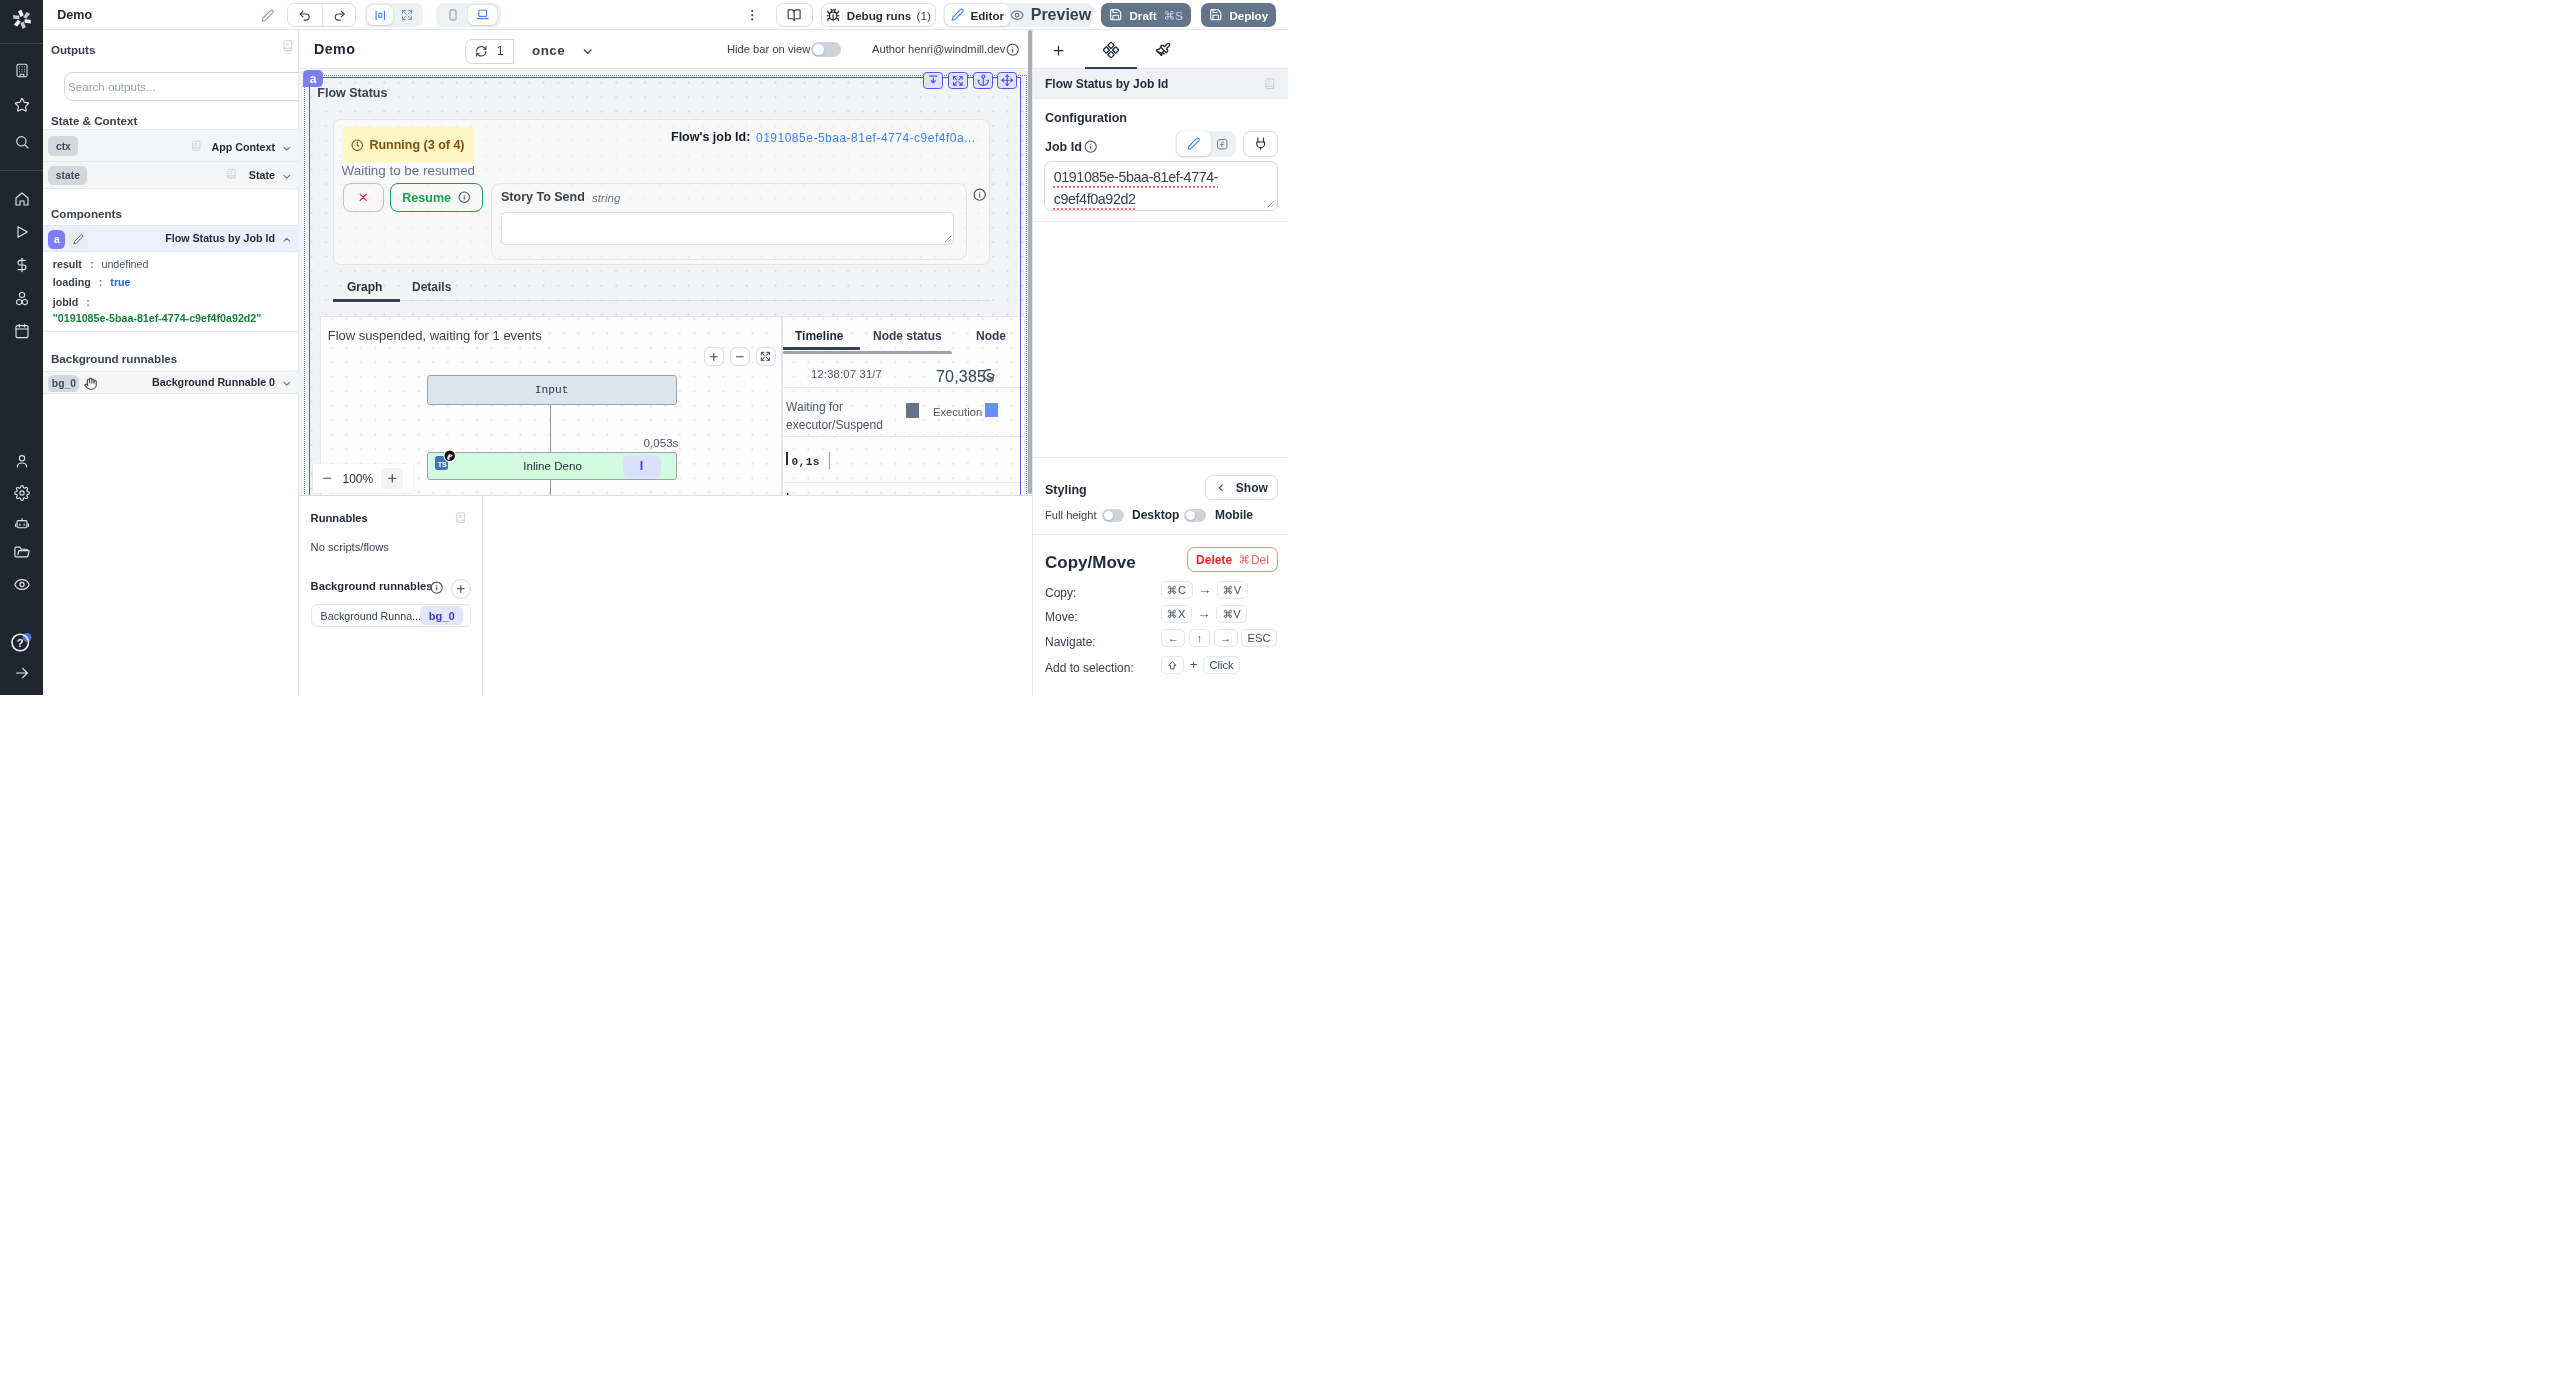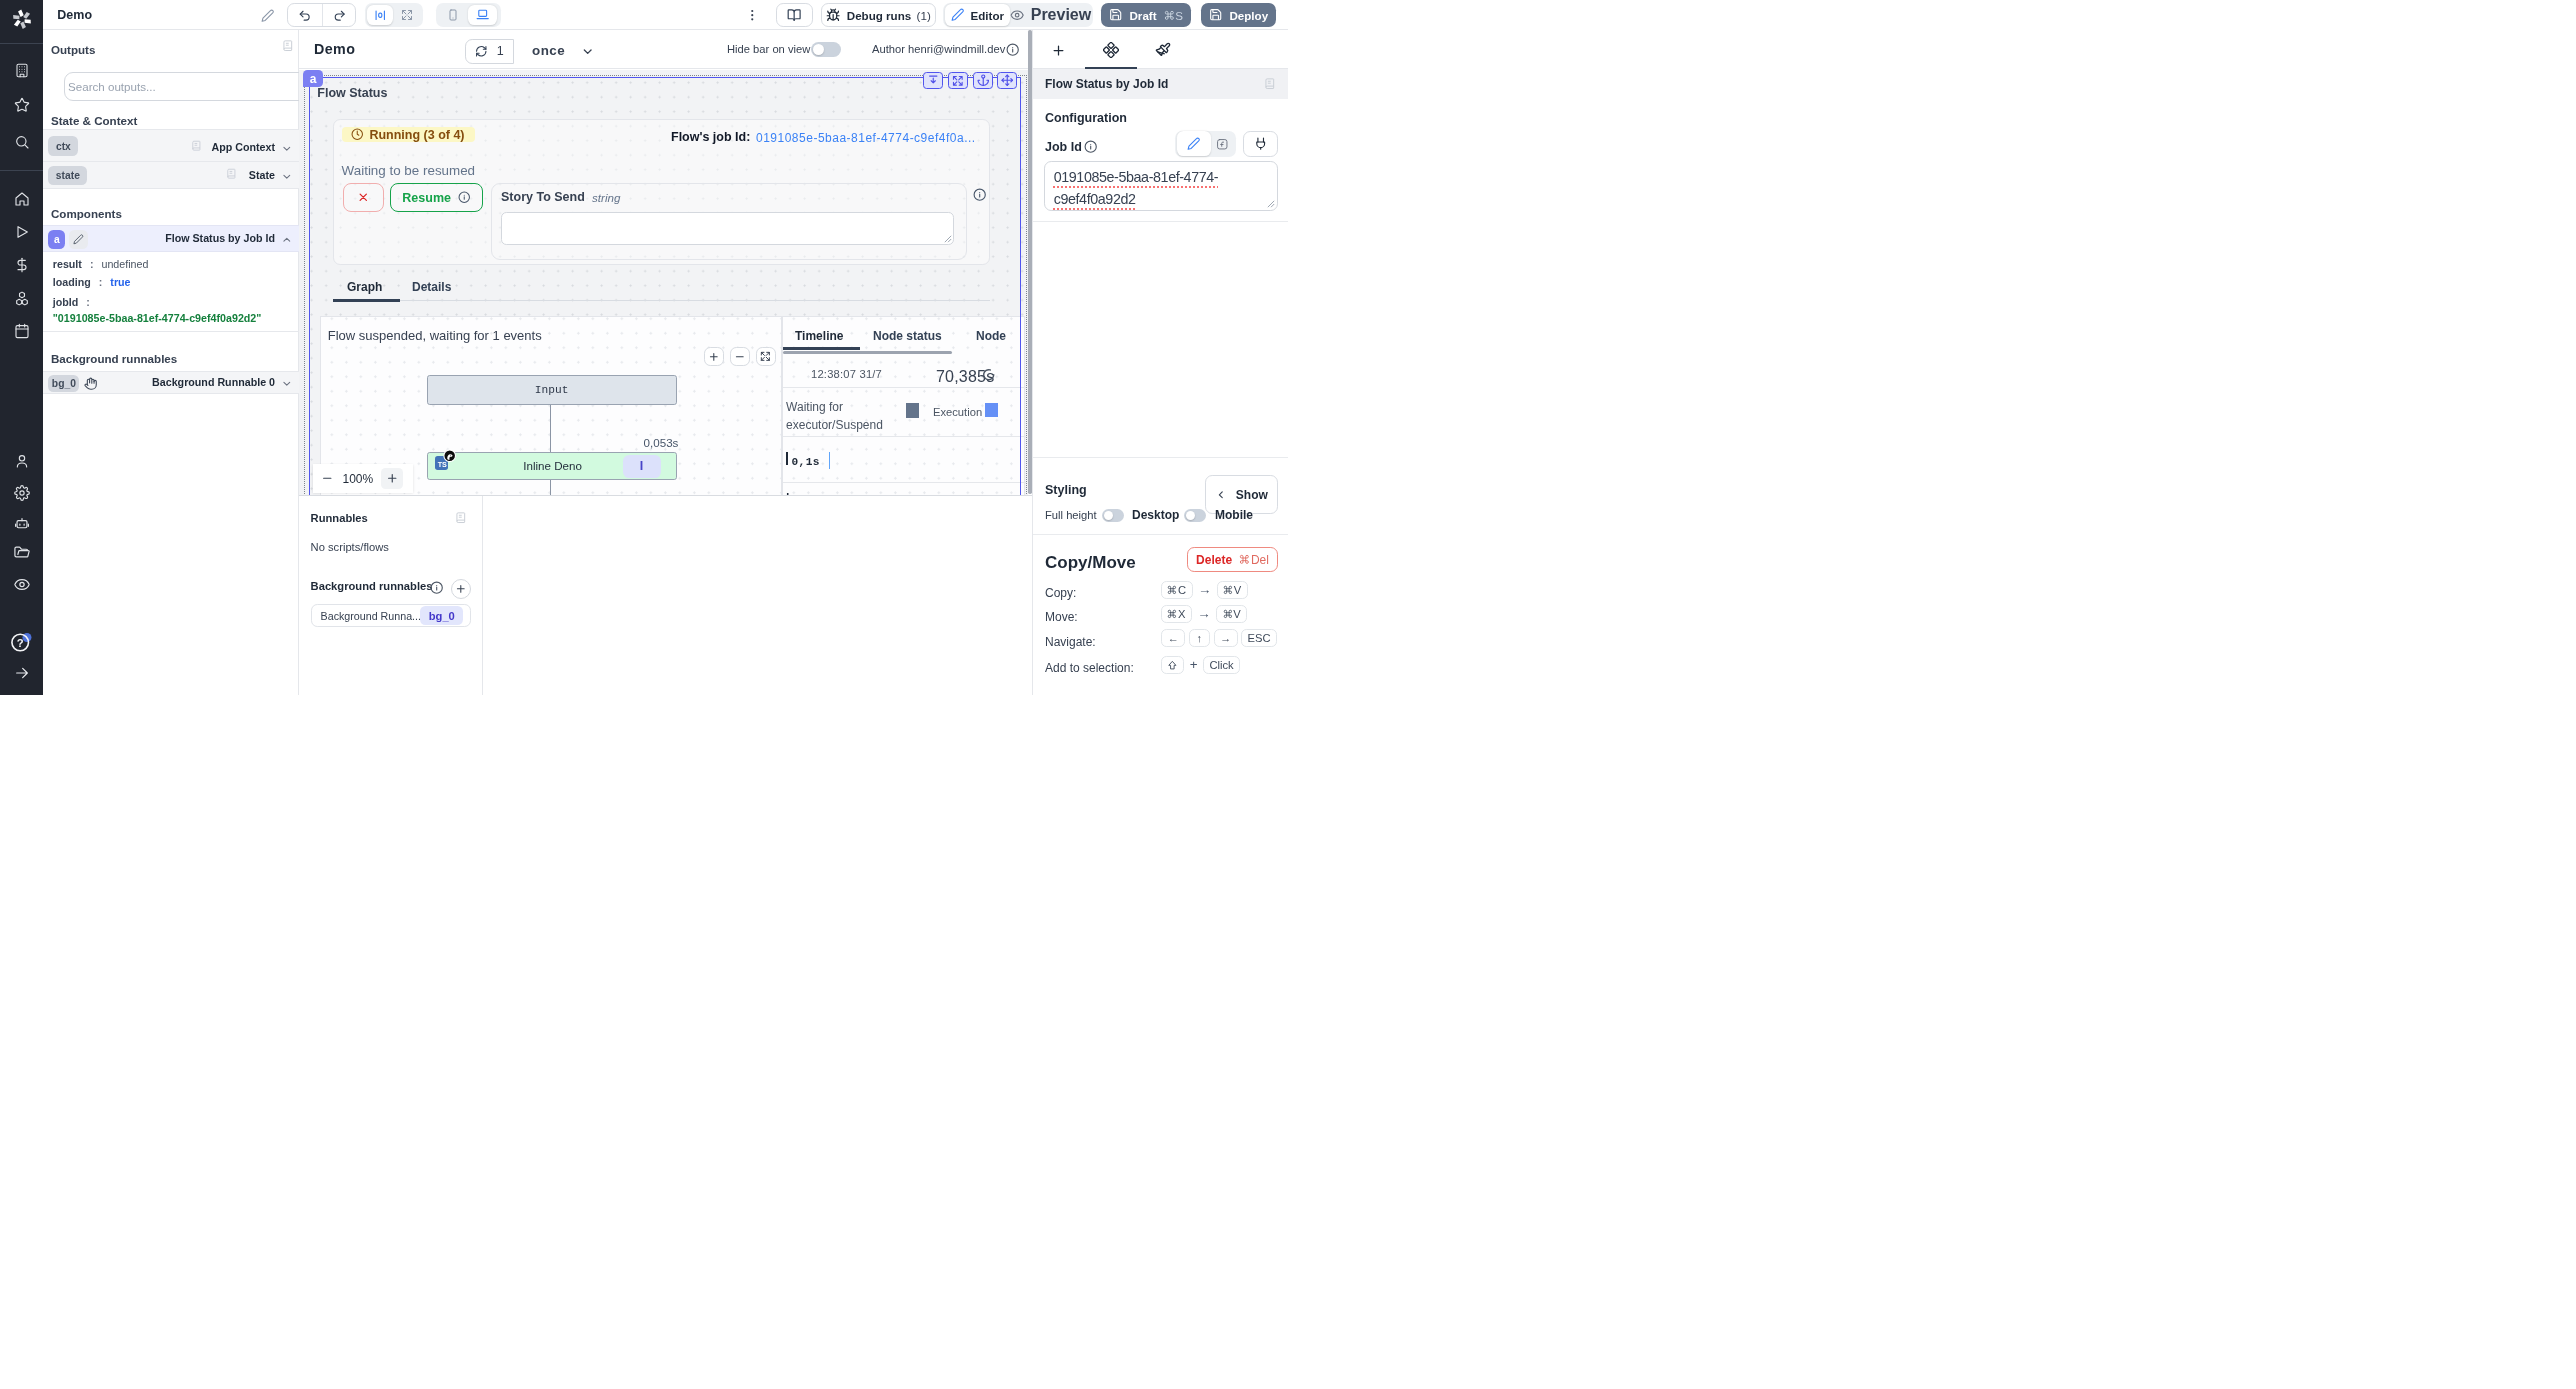--- a/index.html
+++ b/index.html
@@ -272,21 +272,21 @@
   <div class="abs ptool" style="left:698px; top:1.8px;">
       <svg width="12.5" height="12.5" viewBox="0 0 24 24" fill="none" stroke="#4f4fe8" stroke-width="2.2" stroke-linecap="round" stroke-linejoin="round">
         <path d="M12 2v20M2 12h20"></path>
         <path d="m15 19-3 3-3-3M19 9l3 3-3 3M5 9l-3 3 3 3M9 5l3-3 3 3"></path>
       </svg>
     </div>
 
   <div class="abs" style="left:18.3px; top:15.7px; font-size:12.5px; font-weight:bold; color:#374151;">Flow Status</div>
 
   <div class="panelcard" style="left:34px; top:49px; width:657px; height:146px;">
-    <div class="abs" style="left:7.6px; top:7.2px; height:15px; background:#fcf7c5; border-radius:4px; display:flex; align-items:center; padding:0 10.7px 0 9px;">
+    <div class="abs" style="left:7.6px; top:7.2px; height:36px; background:#fcf7c5; border-radius:4px; display:flex; align-items:center; padding:0 10.7px 0 9px;">
       <svg width="12.5" height="12.5" viewBox="0 0 24 24" fill="none" stroke="#854d0e" stroke-width="2" stroke-linecap="round">
           <circle cx="12" cy="12" r="10"></circle>
           <path d="M12 6v6l3 2"></path>
         </svg>
       <span style="margin-left:6.3px; font-size:12.5px; font-weight:bold; color:#854d0e;">Running (3 of 4)</span>
     </div>
     <div class="abs" style="left:337px; top:10.3px; font-size:12.5px; font-weight:bold; color:#111827;">Flow's job Id:</div>
     <div class="abs" style="left:422px; top:10.7px; font-size:12px; letter-spacing:0.5px; color:#3b82f6; white-space:nowrap;">0191085e-5baa-81ef-4774-c9ef4f0a...</div>
     <div class="abs" style="left:7.6px; top:43px; font-size:13.4px; color:#64748b;">Waiting to be resumed</div>
     <div class="abs" style="left:8.5px; top:63px; width:41px; height:29px; border:1.3px solid #f1aeae; border-radius:8px; display:flex; align-items:center; justify-content:center;">
@@ -477,21 +477,21 @@
   <div class="abs" style="left:10.7px; top:131px; width:234px; height:50px; border:0.9px solid #d4d8de; border-radius:7.2px; background:#fff; padding:4px 0 0 9px; font-size:14.3px; letter-spacing:-0.4px; color:#374151; line-height:22px;">
     <span class="redline">0191085e-5baa-81ef-4774-</span><br><span class="redline">c9ef4f0a92d2</span>
     <svg style="position:absolute; right:1.8px; bottom:1.8px" width="8" height="8" viewBox="0 0 10 10" stroke="#9aa3af" stroke-width="1.2">
         <path d="M9 1 1 9M9 5 5 9"></path>
       </svg>
   </div>
   <div class="abs" style="left:0px; top:191px; width:256px; height:0.9px; background:#e9ebee;"></div>
 
   <div class="abs" style="left:0px; top:427px; width:256px; height:0.9px; background:#e9ebee;"></div>
   <div class="abs" style="left:12px; top:453px; font-size:12.5px; font-weight:bold; color:#1f2937;">Styling</div>
-  <div class="abs" style="left:172px; top:445px; width:73px; height:39px; border:0.9px solid #d8dce2; border-radius:7.2px; display:flex; align-items:center; justify-content:center;">
+  <div class="abs" style="left:172px; top:445px; width:73px; height:25px; border:0.9px solid #d8dce2; border-radius:7.2px; display:flex; align-items:center; justify-content:center;">
     <svg width="11.6" height="11.6" viewBox="0 0 24 24" fill="none" stroke="#374151" stroke-width="2.4" stroke-linecap="round" stroke-linejoin="round">
         <path d="m15 18-6-6 6-6"></path>
       </svg>
     <span style="margin-left:9px; font-size:12px; font-weight:bold; color:#1f2937;">Show</span>
   </div>
   <div class="abs" style="left:12px; top:479px; font-size:11.2px; color:#374151;">Full height</div>
   <div class="toggle sm" style="left:69px; top:479px;"></div>
   <div class="abs" style="left:99px; top:478px; font-size:12px; font-weight:bold; color:#1f2937;">Desktop</div>
   <div class="toggle sm" style="left:151px; top:479px;"></div>
   <div class="abs" style="left:182px; top:478px; font-size:12px; font-weight:bold; color:#1f2937;">Mobile</div>

